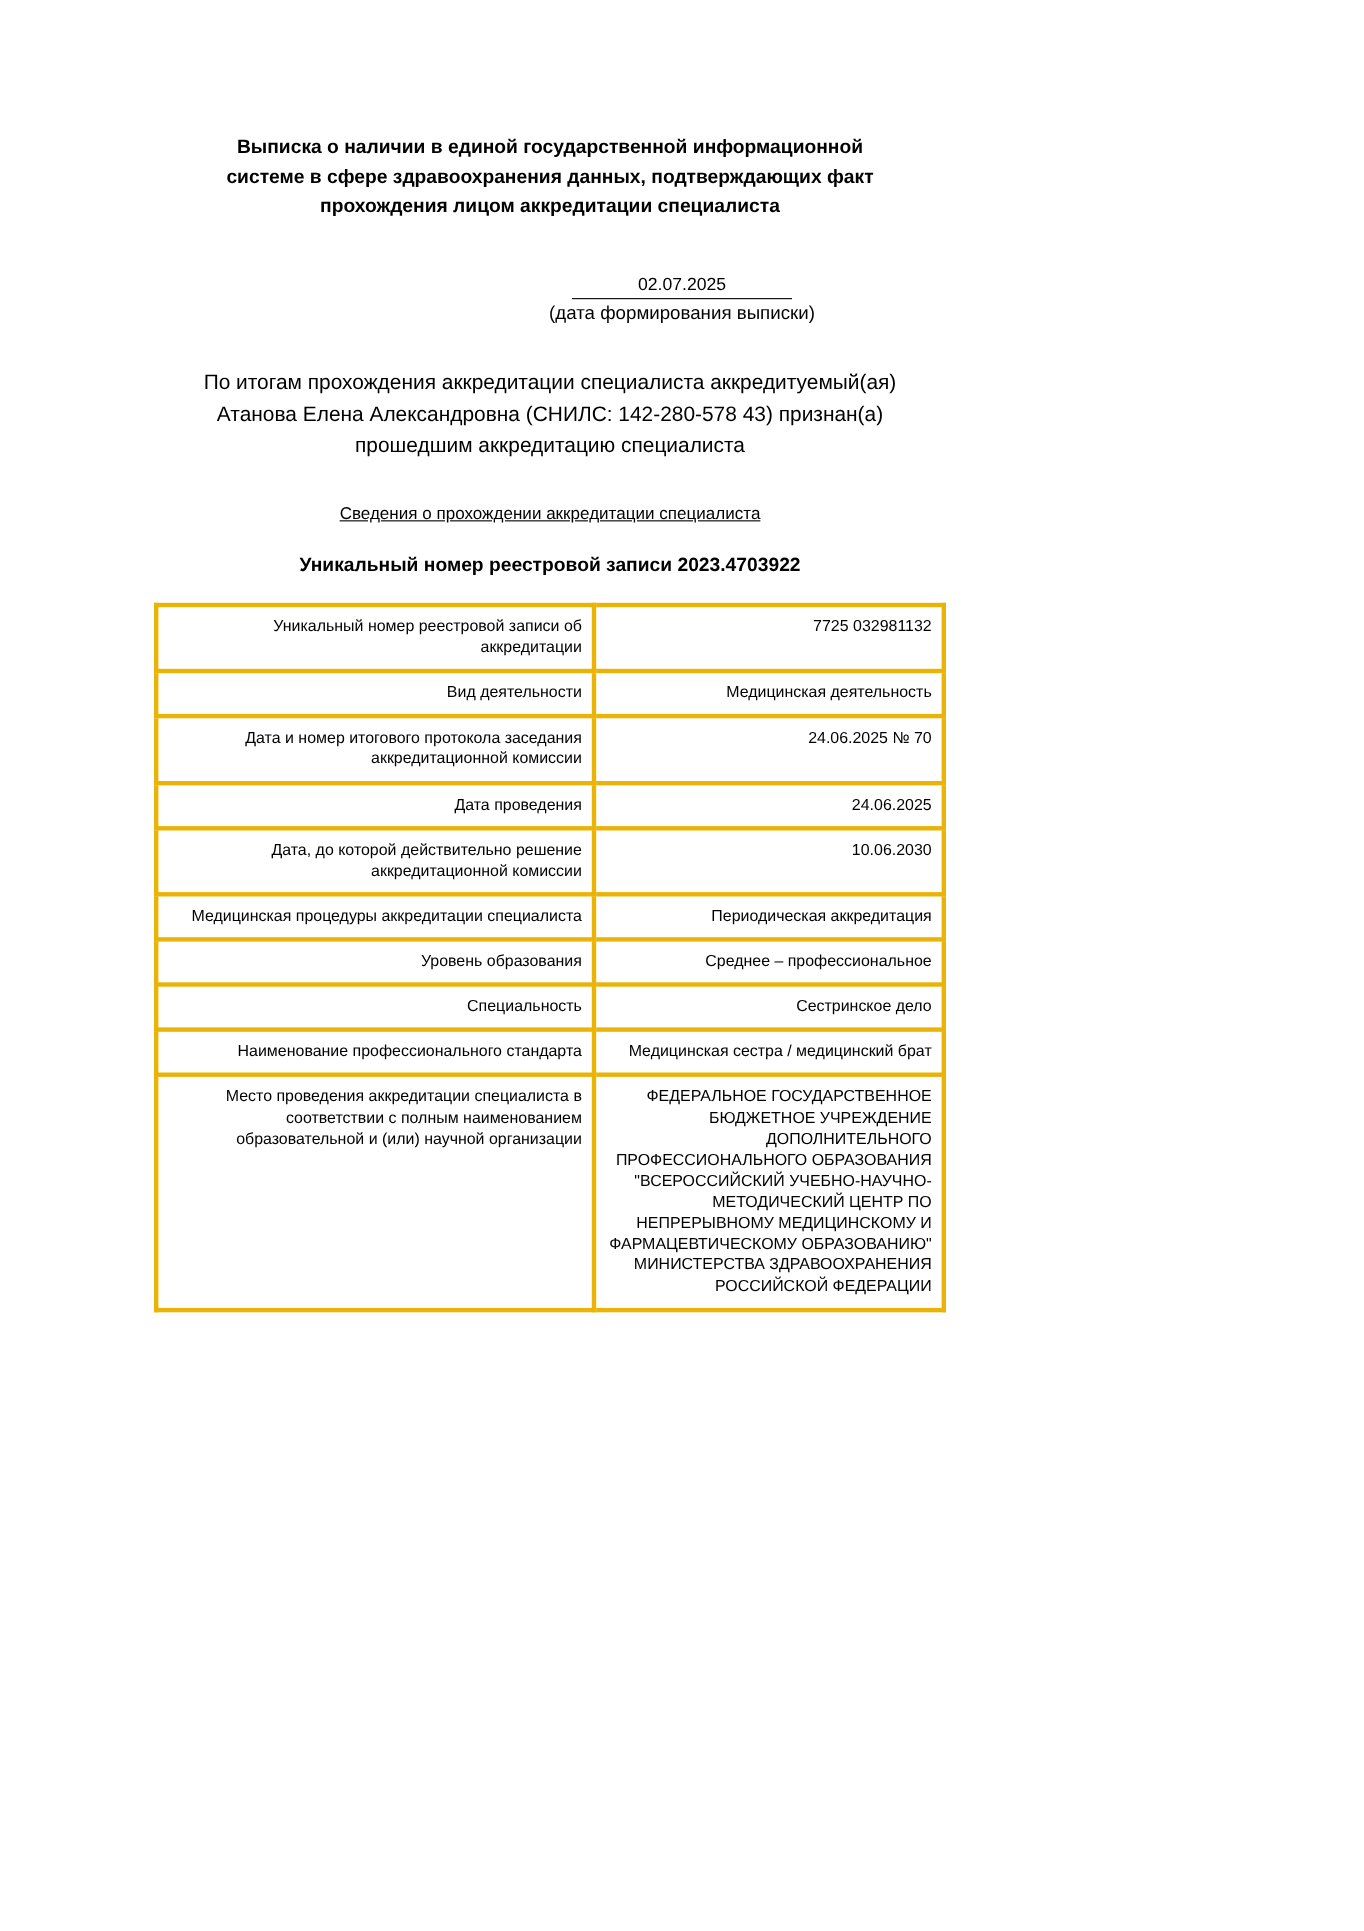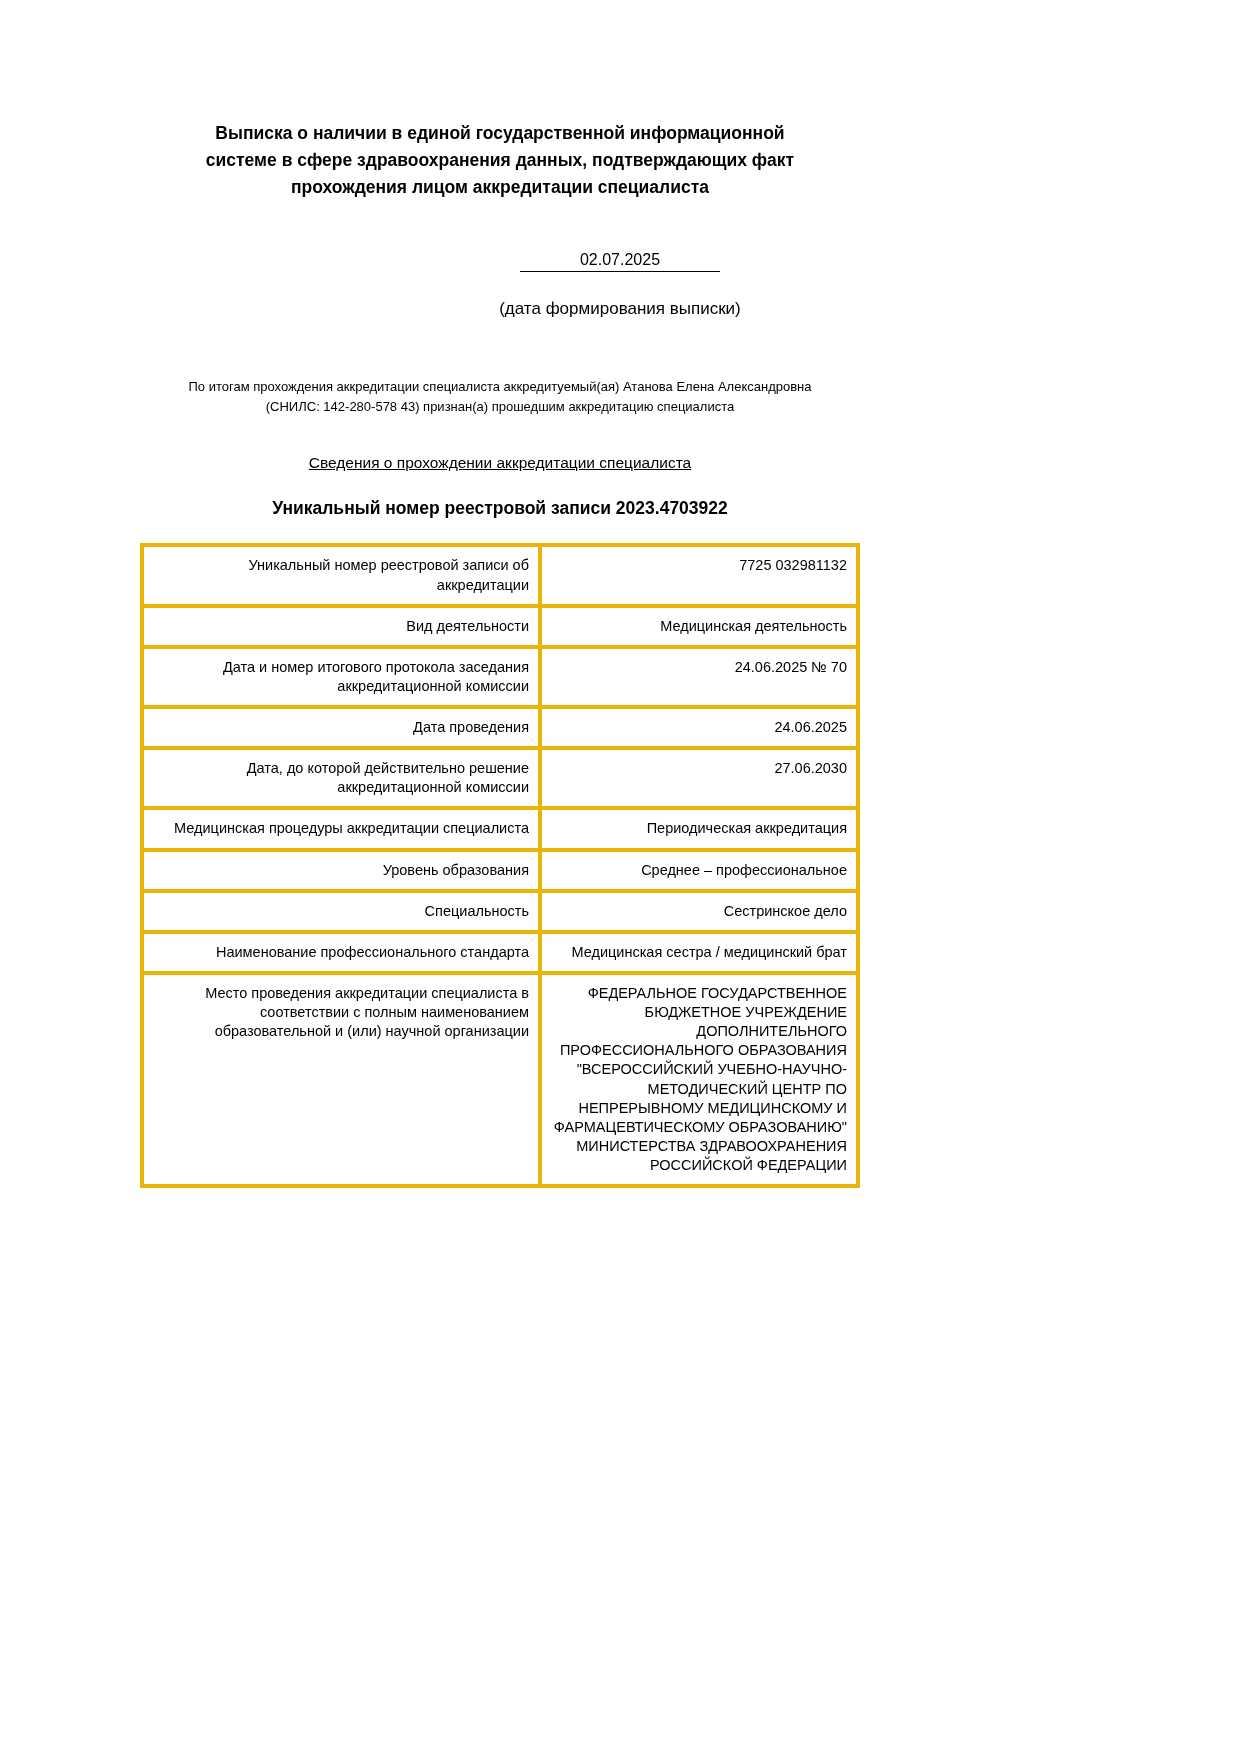--- a/index.html
+++ b/index.html
@@ -33,36 +33,35 @@
     white-space: nowrap;
   }
   .date-block {
     margin-top: 50px;
     display: flex;
     flex-direction: column;
     align-items: center;
     width: 100%;
     padding-left: 240px;
     box-sizing: border-box;
-    gap: 24px;
   }
   .date-value {
     font-size: 16px;
     border-bottom: 1px solid #000;
     padding: 0 60px 2px 60px;
     text-align: center;
   }
   .date-caption {
     font-size: 17px;
     margin-top: 3px;
     text-align: center;
   }
   .intro {
-    margin-top: 58px;
-    font-size: 13px;
+    margin-top: 40px;
+    font-size: 19px;
     line-height: 1.5;
     text-align: center;
     padding: 0 20px;
   }
   .section-heading {
     margin-top: 38px;
     text-align: center;
     font-size: 15.5px;
     text-decoration: underline;
   }
@@ -131,21 +130,21 @@
       <tr>
         <td class="label">Дата и номер итогового протокола заседания аккредитационной комиссии</td>
         <td class="value">24.06.2025 № 70</td>
       </tr>
       <tr>
         <td class="label">Дата проведения</td>
         <td class="value">24.06.2025</td>
       </tr>
       <tr>
         <td class="label">Дата, до которой действительно решение аккредитационной комиссии</td>
-        <td class="value">27.06.2030</td>
+        <td class="value">10.06.2030</td>
       </tr>
       <tr>
         <td class="label">Медицинская процедуры аккредитации специалиста</td>
         <td class="value">Периодическая аккредитация</td>
       </tr>
       <tr>
         <td class="label">Уровень образования</td>
         <td class="value">Среднее – профессиональное</td>
       </tr>
       <tr>

